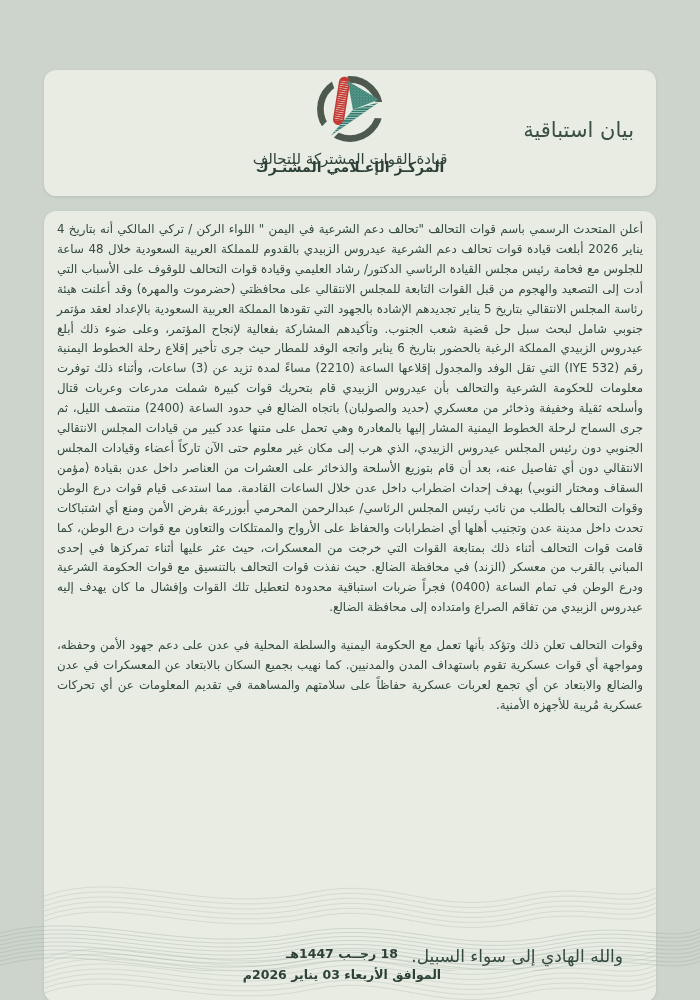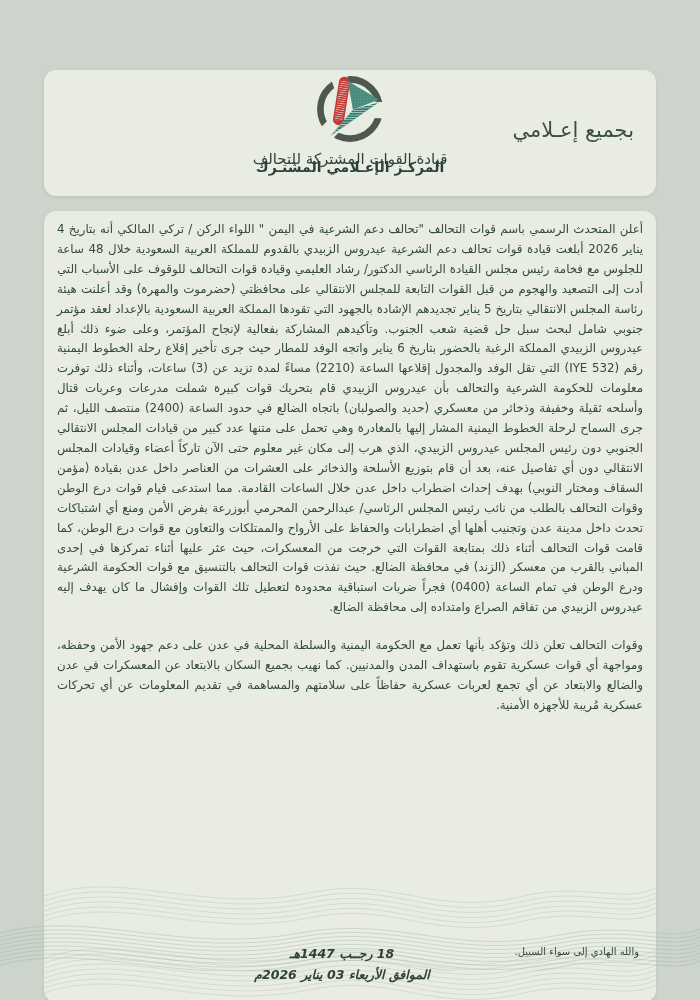--- a/index.html
+++ b/index.html
@@ -12,23 +12,23 @@
   .org-title{position:absolute;top:80px;left:0;right:0;text-align:center;
              font-weight:normal;font-size:15px;color:#2d4138;}
   .org-subtitle{position:absolute;top:89px;left:0;right:0;text-align:center;
              font-weight:bold;font-size:14px;color:#2d4138;letter-spacing:0.5px;}
   .statement-type{position:absolute;top:48px;right:22px;font-size:21px;color:#3a5045;}
   .body-card{top:211px;height:791px;overflow:hidden;}
   .body-inner{position:relative;z-index:1;padding:9px 13px 0 13px;}
   .para{margin:0 0 18px 0;font-size:11.8px;line-height:19.9px;text-align:justify;
         color:#344a40;direction:rtl;}
   .footer-row{position:absolute;z-index:1;bottom:12px;left:13px;right:13px;height:46px;}
-  .closing{position:absolute;top:2px;right:4px;font-size:10px;color:#344a40;}
+  .closing{position:absolute;top:2px;right:20px;font-size:17px;color:#344a40;}
   .dates{position:absolute;top:0;left:150px;width:270px;text-align:center;
-         font-weight:bold;font-size:12.5px;color:#2d4138;line-height:1.65;font-style:italic;}
+         font-weight:bold;font-size:12.5px;color:#2d4138;line-height:1.65;}
   .card-waves{position:absolute;left:0;bottom:-4px;width:100%;height:150px;z-index:0;
               pointer-events:none;}
   .bg-waves{position:absolute;left:0;top:903px;width:700px;height:68px;pointer-events:none;}
 </style>
 </head>
 <body>
 
 <div class="page">
 
   <div class="card header-card">
@@ -65,21 +65,21 @@
         </g>
 
         <g>
           <path d="M54 51 L89 41 L24 86 Z" fill="#2f7c6c"></path>
           <path d="M54 51 L89 41 L24 86 Z" fill="url(#stripes)"></path>
         </g>
       </svg>
     </div>
     <div class="org-title">قيادة القوات المشتركة للتحالف</div>
     <div class="org-subtitle">المركـز الإعـلامي المشتـرك</div>
-    <div class="statement-type">بجميع إعـلامي</div>
+    <div class="statement-type">بيان استباقية</div>
   </div>
 
   <div class="card body-card">
     <svg class="card-waves" viewBox="0 0 612 150" preserveAspectRatio="none">
       <defs>
         <path id="wv1" d="M0 40 C 80 12 160 60 270 36 C 350 20 390 62 480 40 C 540 26 580 48 612 32" fill="none" stroke="#a3b6a8" stroke-width="0.7"></path>
       </defs>
       <g opacity="0.45">
         <use href="#wv1" y="0"></use>
           <use href="#wv1" y="5"></use>

